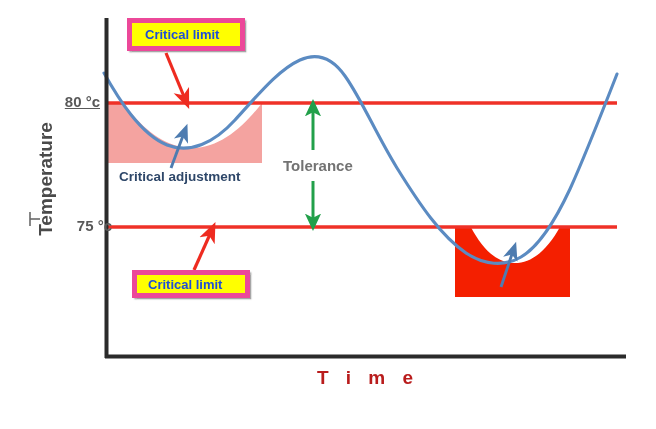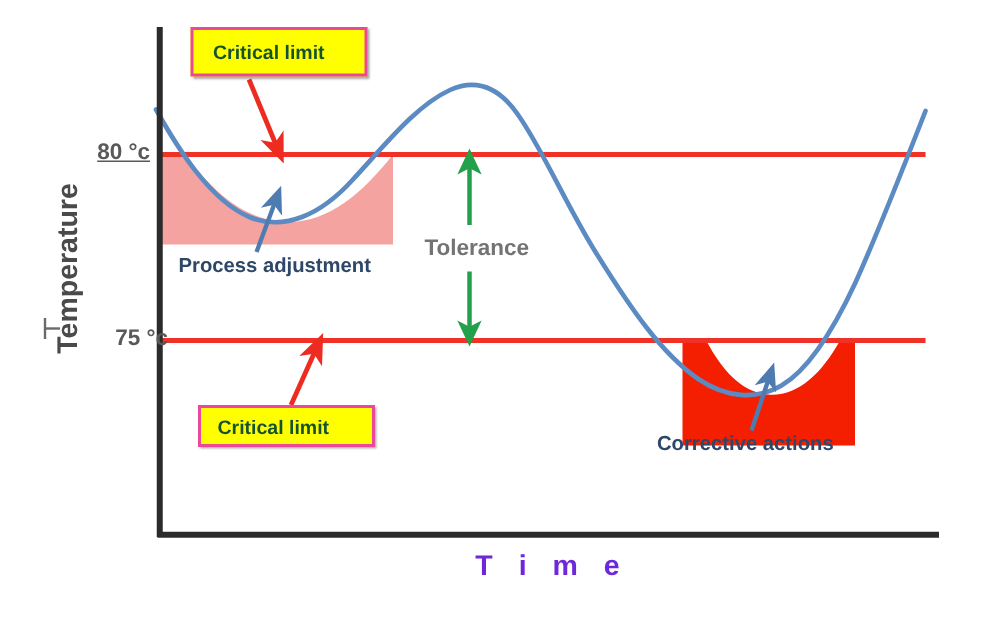--- a/index.html
+++ b/index.html
@@ -55,33 +55,33 @@
   
   .x-axis-title {
     position: absolute;
     left: 238px;
     top: 367px;
     width: 260px;
     text-align: center;
     font-family: "Liberation Sans", sans-serif;
     font-size: 19px;
     font-weight: bold;
-    color: #6d28d9;
+    color: #b91c1c;
     letter-spacing: 6px;
     white-space: nowrap;
   }
   
   .callout-box {
     position: absolute;
     background: #ffff00;
-    border: 2px solid #ec4899;
+    border: 5px solid #ec4899;
     box-shadow: 1.5px 1.5px 1.5px rgba(0,0,0,0.35);
     font-family: "Liberation Sans", sans-serif;
     font-weight: bold;
-    color: #14532d;
+    color: #1d4ed8;
     display: flex;
     align-items: center;
     box-sizing: border-box;
     white-space: nowrap;
   }
   #callout-upper {
     left: 127px;
     top: 18px;
     width: 118px;
     height: 33px;
@@ -199,19 +199,18 @@
   <div class="tick-label" id="tick-80">80 °c</div>
 
   <div class="tick-label" id="tick-75">75 °c</div>
 
   <div class="x-axis-title">T i m e</div>
 
   <div class="callout-box" id="callout-upper">Critical limit</div>
 
   <div class="callout-box" id="callout-lower">Critical limit</div>
 
-  <div class="annot-label" id="label-process-adjustment">Process adjustment</div>
-
-  <div class="annot-label" id="label-corrective-actions">Corrective actions</div>
+  <div class="annot-label" id="label-process-adjustment">Critical adjustment</div>
+
 
   <div class="annot-label" id="label-tolerance">Tolerance</div>
 
 </div>
 
 </body></html>

